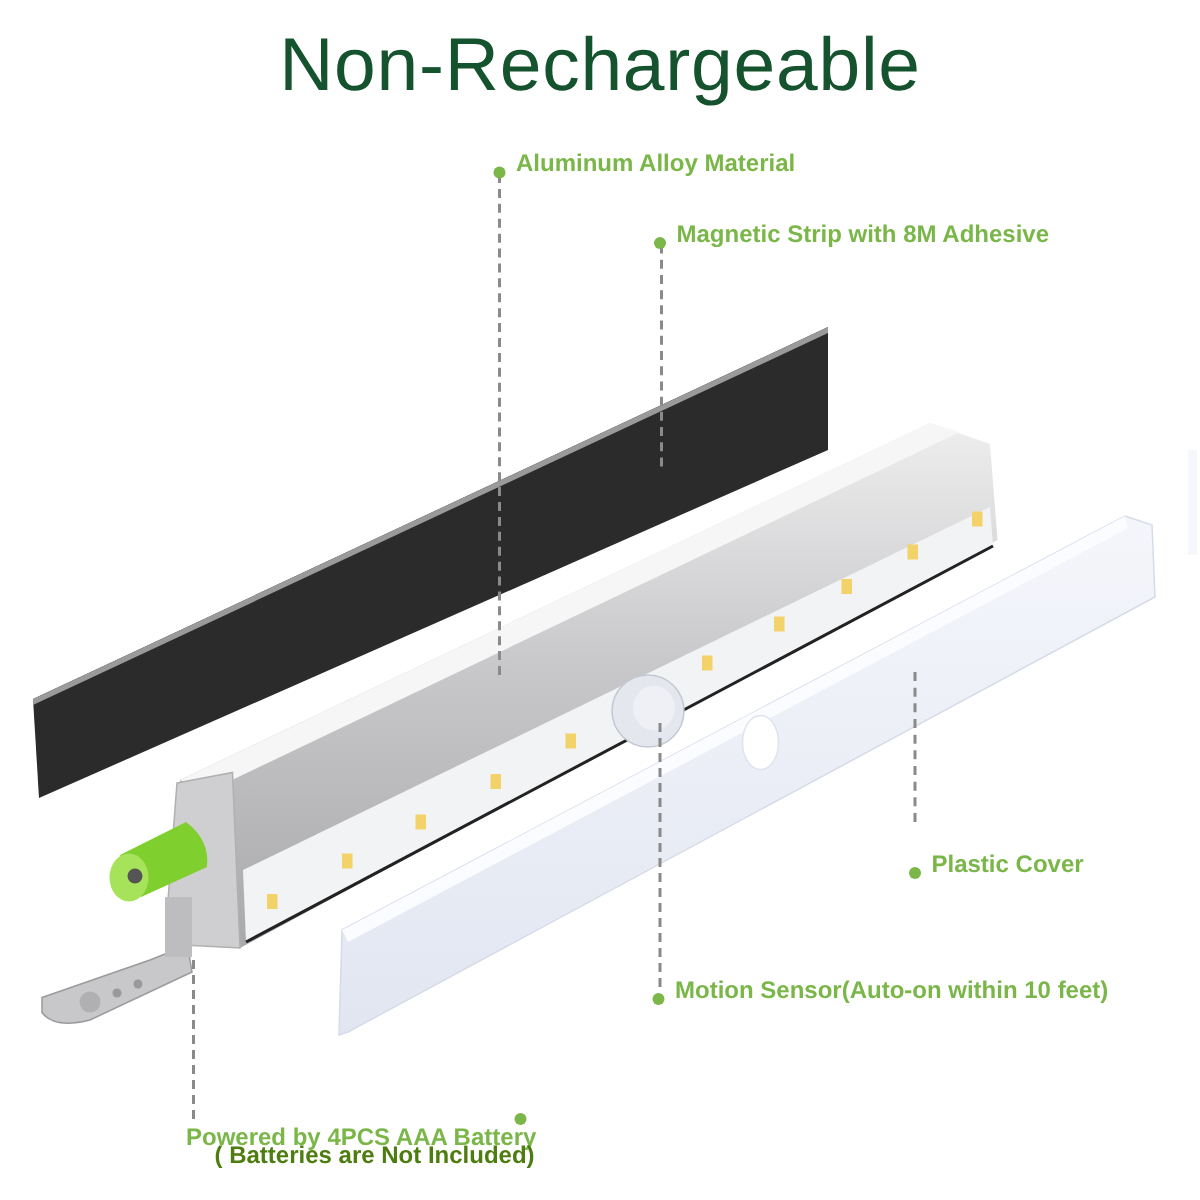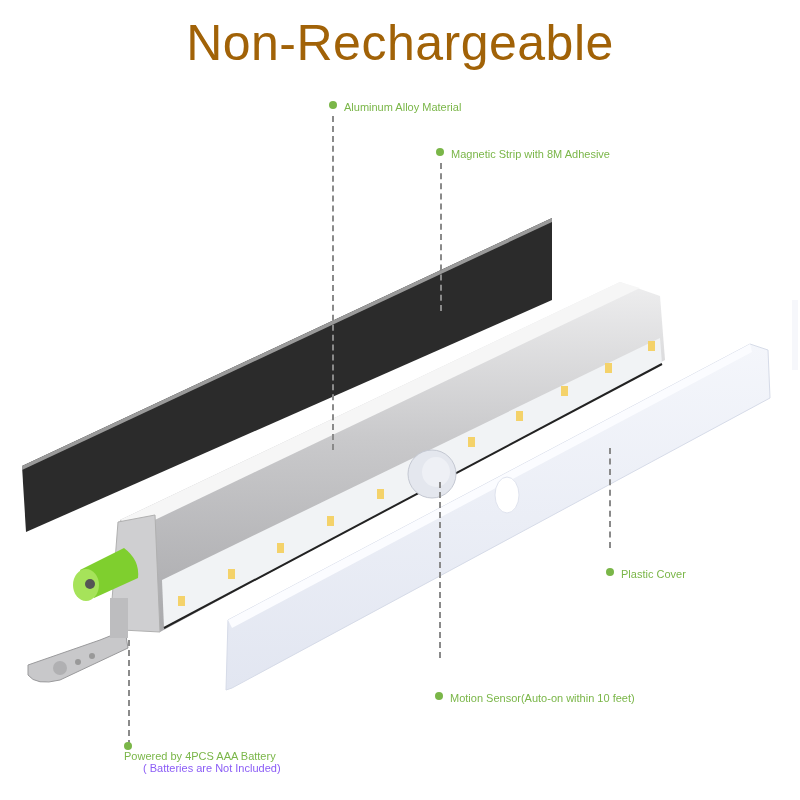--- a/index.html
+++ b/index.html
@@ -1,20 +1,20 @@
 <!DOCTYPE html>
 <html><head>
 <meta charset="utf-8">
 <style>
   html, body { margin:0; padding:0; background:#ffffff; }
   body { width:800px; height:800px; position:relative; overflow:hidden; font-family:"Liberation Sans", sans-serif; }
-  .title { position:absolute; left:0; top:14px; width:800px; text-align:center; font-size:50px; color:#a16207; letter-spacing:0.5px; }
-  .callout { position:absolute; font-size:11px; color:#7ab648; white-space:nowrap; display:flex; align-items:flex-start; }
+  .title { position:absolute; left:0; top:14px; width:800px; text-align:center; font-size:50px; color:#14532d; letter-spacing:0.5px; }
+  .callout { position:absolute; font-size:16px; color:#7ab648; white-space:nowrap; display:flex; align-items:flex-end;font-weight:bold; }
   .callout .dot { width:8px; height:8px; border-radius:50%; background:#7ab648; margin-right:7px; flex:none; }
-  .callout.red { color:#8b5cf6; }
+  .callout.red { color:#4d7c0f; }
   .lead { position:absolute; width:0; border-left:2px dashed #8a8a8a; }
   svg.art { position:absolute; left:0; top:0; }
 </style>
 </head>
 <body>
 
 <div class="title">Non-Rechargeable</div>
 
 <svg class="art" width="800" height="800" viewBox="0 0 800 800">
   <defs>
@@ -96,21 +96,21 @@
   <span>Aluminum Alloy Material</span>
 </div>
 <div class="callout" style="left:436px;top:148px;">
   <span class="dot"></span>
   <span>Magnetic Strip with 8M Adhesive</span>
 </div>
 <div class="callout" style="left:606px;top:568px;">
   <span class="dot"></span>
   <span>Plastic Cover</span>
 </div>
-<div class="callout" style="left:435px;top:652px;margin-top:40px;">
+<div class="callout" style="left:435px;top:652px;">
   <span class="dot"></span>
   <span>Motion Sensor(Auto-on within 10 feet)</span>
 </div>
 <div class="callout" style="left:124px;top:742px;flex-direction:column;">
   <span class="dot"></span>
   <span>Powered by 4PCS AAA Battery</span>
 </div>
 <div class="callout red" style="left:143px;top:762px;">
   <span>( Batteries are Not Included)</span>
 </div>

